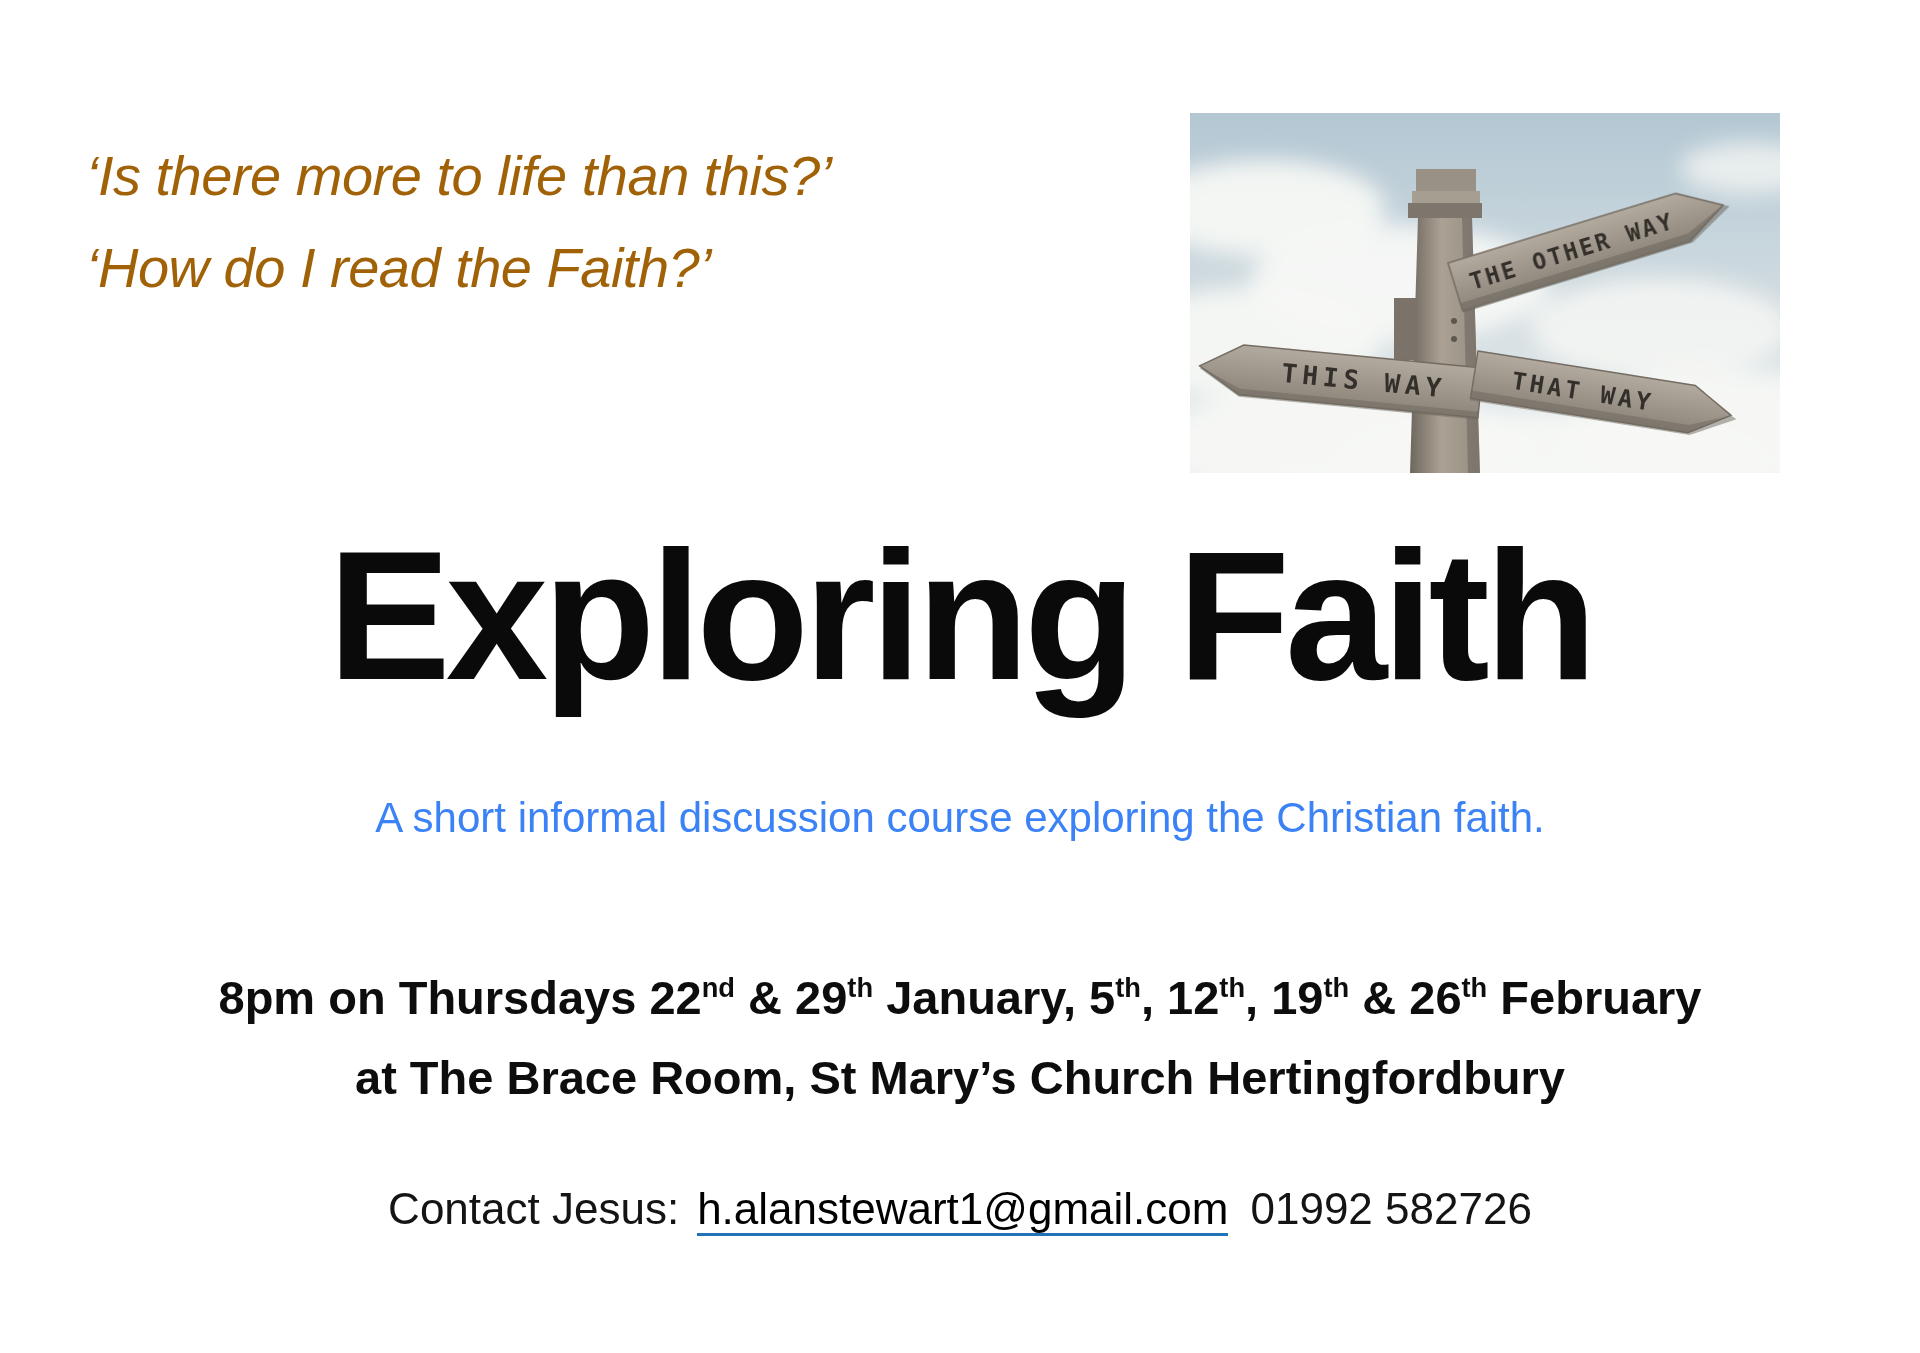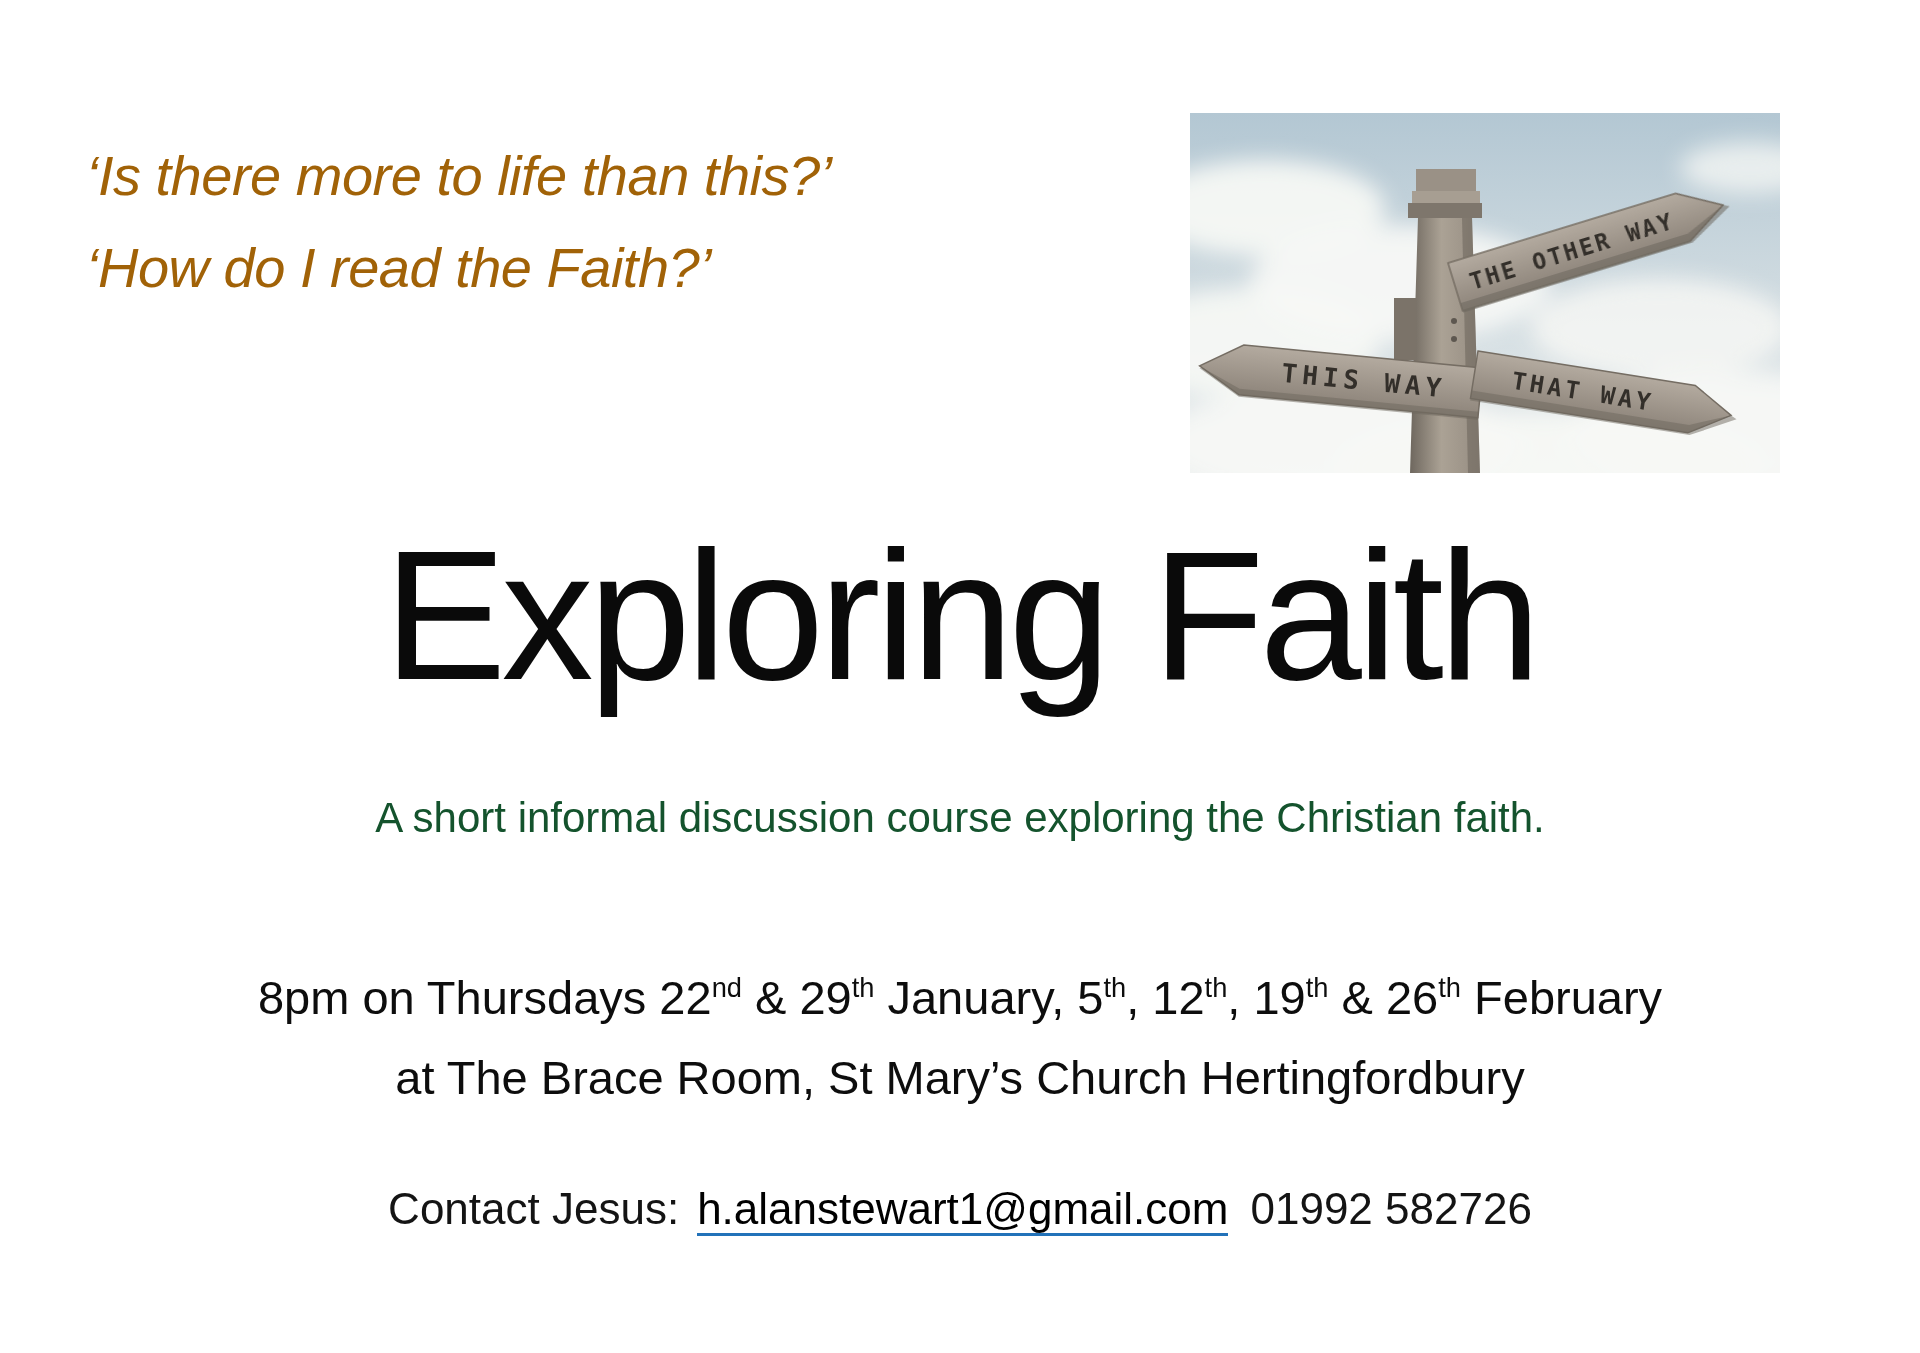--- a/index.html
+++ b/index.html
@@ -16,34 +16,34 @@
     position:absolute; left:1190px; top:113px; width:590px; height:360px;
   }
   .photo svg { display:block; width:100%; height:100%; }
   .sign-label {
     font-family:"DejaVu Sans Mono", monospace;
     font-weight:bold;
   }
 
   .title {
     position:absolute; left:0; top:498px; width:100%;
-    text-align:center; font-size:184px; font-weight:normal;
+    text-align:center; font-size:184px; font-weight:bold;
     letter-spacing:-5px; line-height:235px; white-space:nowrap;
     color:#0a0a0a;
   }
 
   .description {
     position:absolute; left:0; top:782px; width:100%;
     text-align:center; font-size:42px; line-height:72px;
-    color:#14532d;
+    color:#3b82f6;
   }
 
   .schedule {
     position:absolute; left:0; top:948px; width:100%;
-    text-align:center; font-size:47px; font-weight:normal;
+    text-align:center; font-size:47px; font-weight:bold;
     line-height:80px; color:#0d0d0d; white-space:nowrap;
   }
   .schedule .sup { font-size:0.58em; vertical-align:super; }
 
   .contact {
     position:absolute; left:0; top:1178px; width:100%;
     text-align:center; font-size:44px; line-height:62px;
     color:#141414; white-space:nowrap;
   }
   .contact .email {

